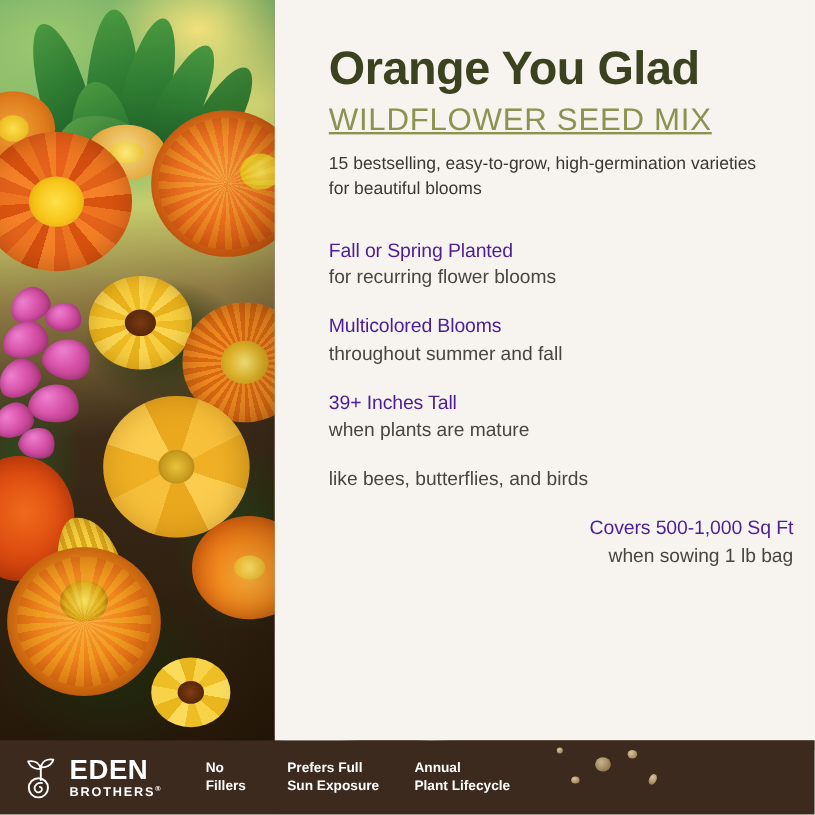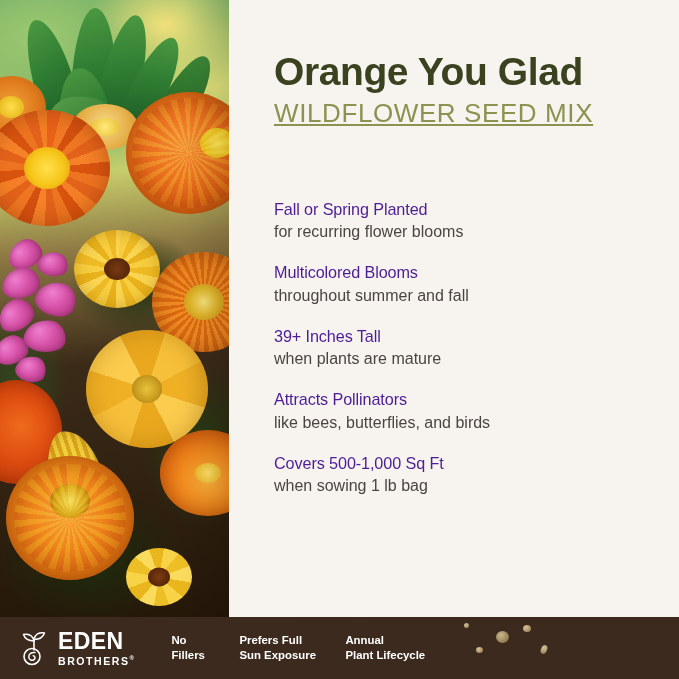--- a/index.html
+++ b/index.html
@@ -232,21 +232,21 @@
     position: absolute;
     left: 229px;
     top: 0;
     right: 0;
     bottom: 0;
     background: #f7f3ef;
   }
   .headline-block {
     position: absolute;
     left: 45px;
-    top: 52px;
+    top: 38px;
     right: 24px;
   }
   .title {
     margin: 0;
     font-size: 39px;
     line-height: 1.04;
     font-weight: 700;
     color: #3b421f;
     letter-spacing: -0.4px;
   }
@@ -268,21 +268,21 @@
     max-width: 360px;
   }
 
   .features {
     position: absolute;
     left: 45px;
     top: 200px;
     right: 18px;
   }
   .feature { margin-bottom: 21px; }
-  .feature:last-child { margin-bottom: 16px; }
+  .feature:last-child { margin-bottom: 16px; text-align: right; }
   .feature-title {
     margin: 0;
     font-size: 16.2px;
     line-height: 1.2;
     font-weight: 400;
     color: #4c1d95;
     letter-spacing: -0.1px;
   }
   .feature-desc {
     margin: 3px 0 0 0;
@@ -481,37 +481,37 @@
     </div>
 
     <div class="photo-shade"></div>
   </div>
 
   <div class="content">
 
     <div class="headline-block">
       <h1 class="title">Orange You Glad</h1>
       <h2 class="subtitle">WILDFLOWER SEED MIX</h2>
+      <p class="lede">15 bestselling, easy-to-grow, high-germination varieties for beautiful blooms</p>
     </div>
 
     <div class="features">
       <div class="feature">
         <p class="feature-title">Fall or Spring Planted</p>
         <p class="feature-desc">for recurring flower blooms</p>
       </div>
       <div class="feature">
         <p class="feature-title">Multicolored Blooms</p>
         <p class="feature-desc">throughout summer and fall</p>
       </div>
       <div class="feature">
         <p class="feature-title">39+ Inches Tall</p>
         <p class="feature-desc">when plants are mature</p>
       </div>
       <div class="feature">
-        <p class="feature-title">Attracts Pollinators</p>
         <p class="feature-desc">like bees, butterflies, and birds</p>
       </div>
       <div class="feature">
         <p class="feature-title">Covers 500-1,000 Sq Ft</p>
         <p class="feature-desc">when sowing 1 lb bag</p>
       </div>
     </div>
 
   </div>
 

